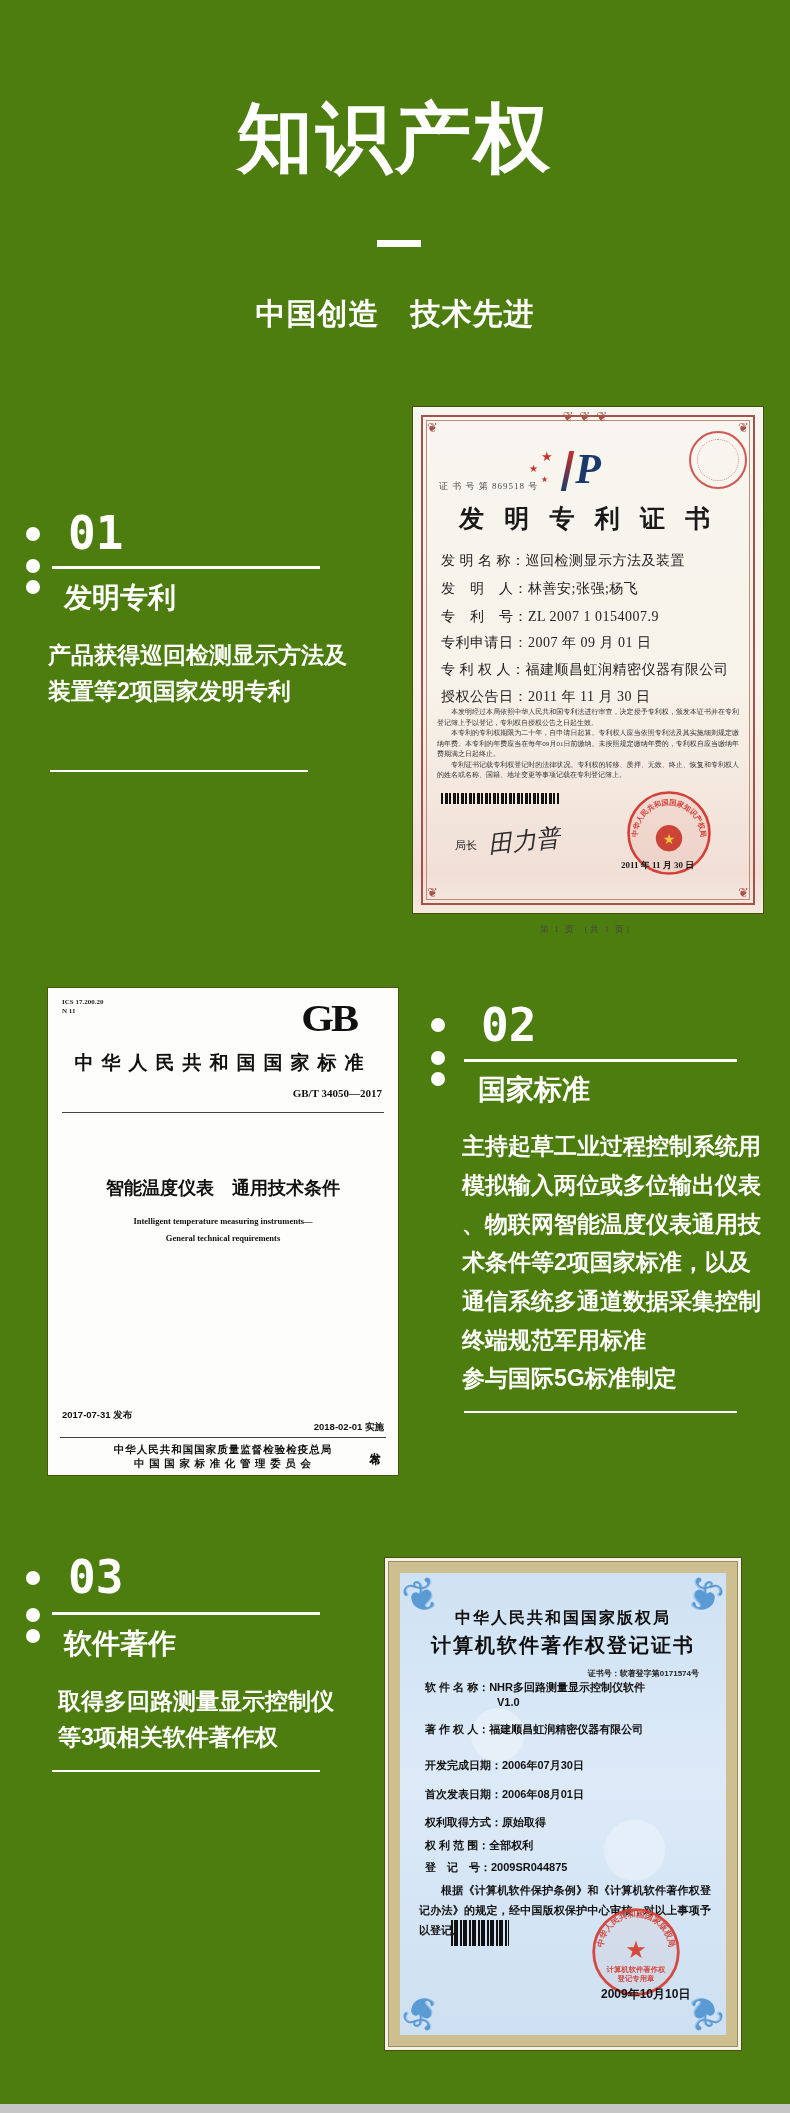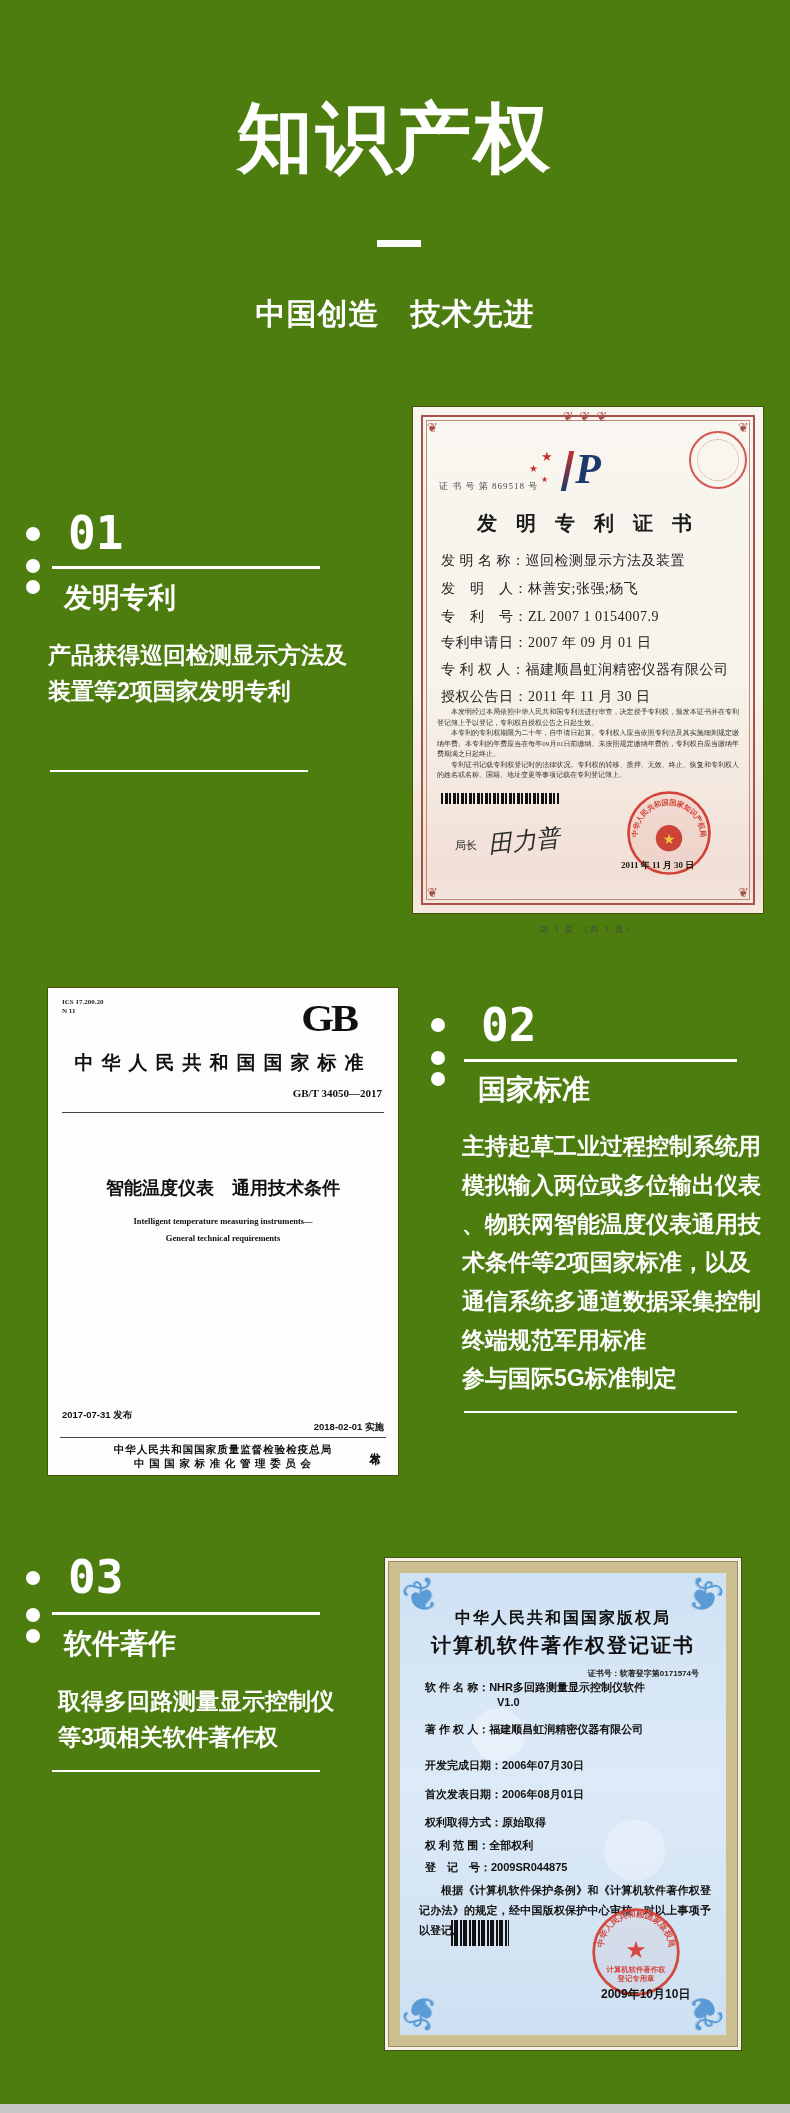--- a/index.html
+++ b/index.html
@@ -30,21 +30,21 @@
   .cert1-no{left:26px;top:45px;font-family:"Liberation Serif",serif;font-size:9px;color:#4a4a4a;letter-spacing:1px;margin-top:28px;}
   .round-stamp{right:16px;top:24px;width:54px;height:54px;border:2px solid rgba(201,48,44,.8);border-radius:50%;}
   .round-stamp i{position:absolute;inset:6px;border:1px dotted rgba(201,48,44,.55);border-radius:50%;}
   .p-logo{left:0;top:36px;width:100%;height:52px;text-align:center;}
   .p-logo .pl{font-family:"Liberation Serif",serif;font-style:italic;font-weight:800;font-size:42px;color:#1b3a6b;line-height:52px;}
   .p-logo .st{color:#c9302c;position:absolute;}
   .p-logo .s1{font-size:13px;left:128px;top:6px;}
   .p-logo .s2{font-size:10px;left:116px;top:20px;}
   .p-logo .s3{font-size:8px;left:128px;top:32px;}
   .p-logo .bar{position:absolute;left:152px;top:8px;width:5px;height:40px;background:linear-gradient(180deg,#c9302c 0%,#1b3a6b 100%);transform:skewX(-12deg);}
-  .cert1-title{top:95px;font-family:"Liberation Serif",serif;font-size:20px;font-weight:700;letter-spacing:7px;color:#1a1a1a;margin-top:8px;}
+  .cert1-title{top:95px;font-family:"Liberation Serif",serif;font-size:25px;font-weight:700;letter-spacing:7px;color:#1a1a1a;}
   .cert1-field{left:28px;width:300px;font-family:"Liberation Serif",serif;font-size:14px;color:#222;letter-spacing:.5px;white-space:nowrap;}
   .cert1-legal{left:24px;width:302px;font-family:"Liberation Serif",serif;font-size:7px;line-height:10.5px;color:#333;text-align:justify;}
   .cert1-legal p{margin:0;text-indent:14px;}
   .barcode{background:repeating-linear-gradient(90deg,#111 0 2px,transparent 2px 4px,#111 4px 7px,transparent 7px 8px);}
   .bc1{left:28px;top:386px;width:118px;height:11px;}
   .director-row{left:42px;top:418px;font-family:"Liberation Serif",serif;font-size:11px;color:#222;}
   .signature{font-family:"Liberation Serif",serif;font-style:italic;font-size:24px;color:#2a2a2a;display:inline-block;transform:rotate(-6deg);margin-left:8px;}
   .seal-date1{left:208px;top:452px;font-family:"Liberation Serif",serif;font-size:9px;font-weight:700;color:#1a1a1a;}
   .cert1-footer{top:478px;font-family:"Liberation Serif",serif;font-size:8.5px;color:#444;letter-spacing:2px;margin-top:39px;}
   .seal-svg{position:absolute;opacity:.92;}

